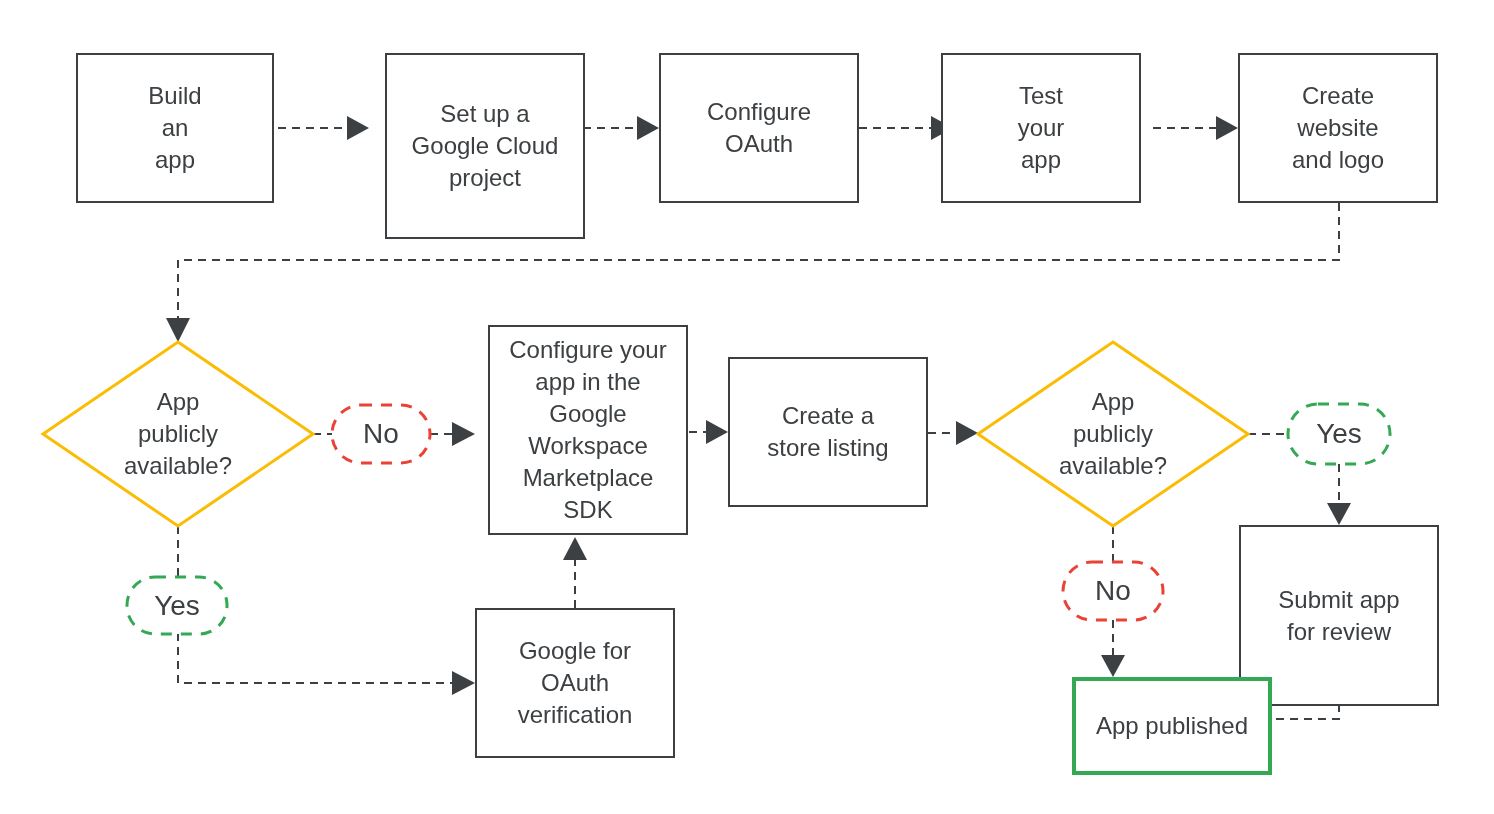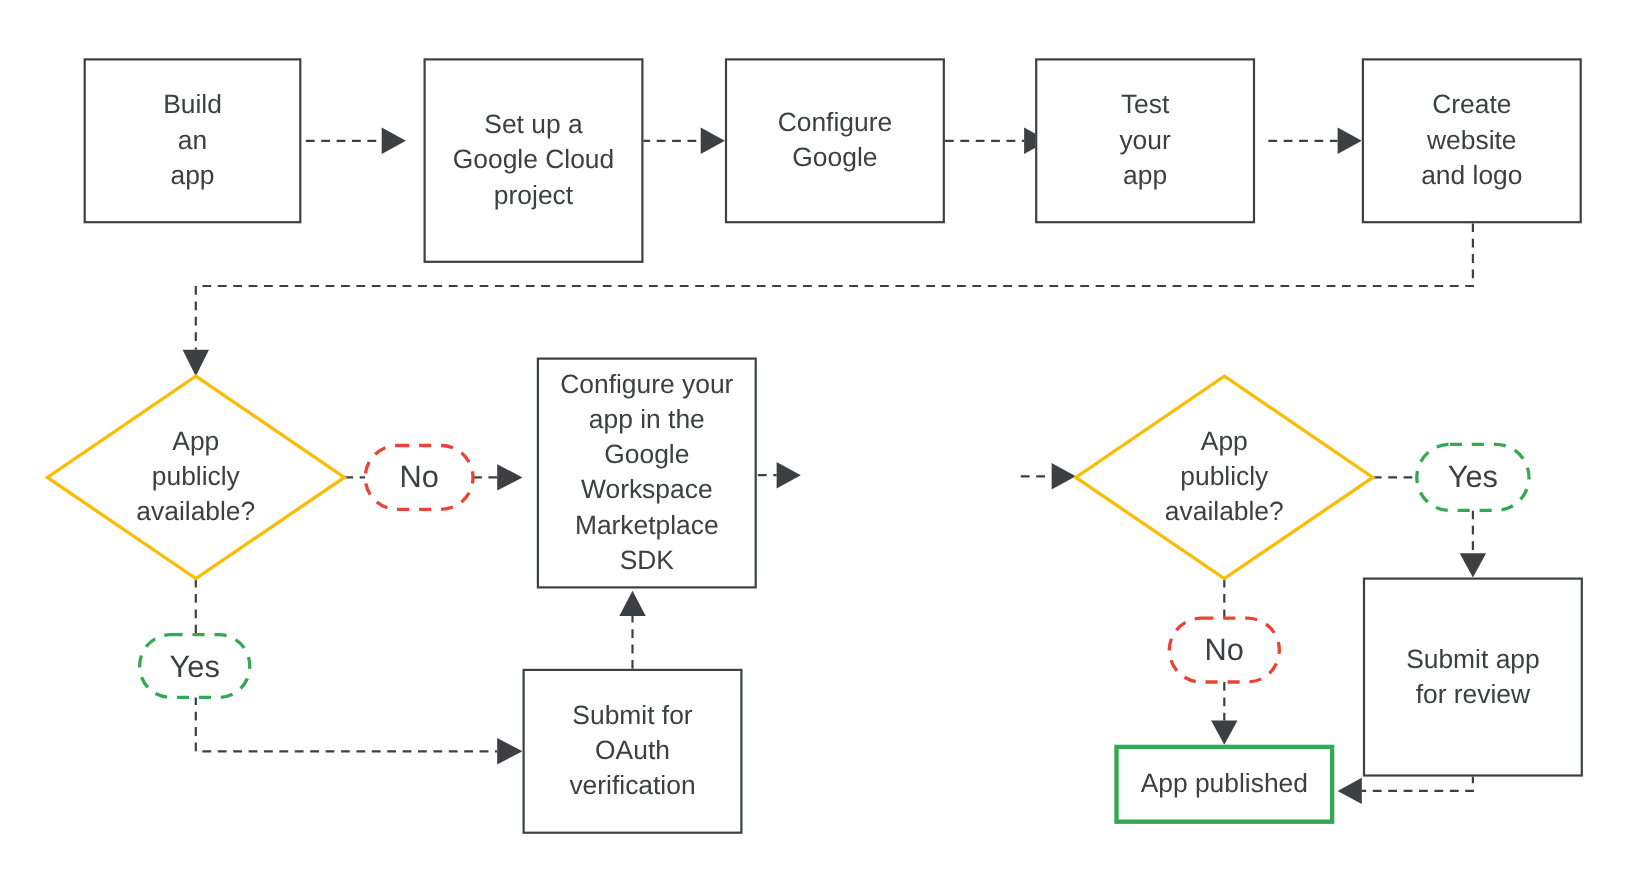--- a/index.html
+++ b/index.html
@@ -134,50 +134,54 @@
 an
 app</span>
   </div>
   <div class="node process" style="left:385px;top:53px;width:200px;height:186px">
     <span class="label">Set up a
 Google Cloud
 project</span>
   </div>
   <div class="node process" style="left:659px;top:53px;width:200px;height:150px">
     <span class="label">Configure
-Google</span>
+OAuth</span>
   </div>
   <div class="node process" style="left:941px;top:53px;width:200px;height:150px">
     <span class="label">Test
 your
 app</span>
   </div>
   <div class="node process" style="left:1238px;top:53px;width:200px;height:150px">
     <span class="label">Create
 website
 and logo</span>
   </div>
   <div class="node process" style="left:488px;top:325px;width:200px;height:210px">
     <span class="label">Configure your
 app in the
 Google
 Workspace
 Marketplace
 SDK</span>
   </div>
+  <div class="node process" style="left:728px;top:357px;width:200px;height:150px">
+    <span class="label">Create a
+store listing</span>
+  </div>
   <div class="node process" style="left:475px;top:608px;width:200px;height:150px">
-    <span class="label">Submit for
+    <span class="label">Google for
 OAuth
 verification</span>
   </div>
   <div class="node process" style="left:1239px;top:525px;width:200px;height:181px">
     <span class="label">Submit app
 for review</span>
   </div>
-  <div class="node published" style="left:1013px;top:677px;width:200px;height:72px">
+  <div class="node published" style="left:1072px;top:677px;width:200px;height:98px">
     <span class="label">App published</span>
   </div>
 
   <div class="node overlay" style="left:78px;top:387px;width:200px;height:94px">
     <span class="label">App
 publicly
 available?</span>
   </div>
   <div class="node overlay" style="left:1013px;top:387px;width:200px;height:94px">
     <span class="label">App

